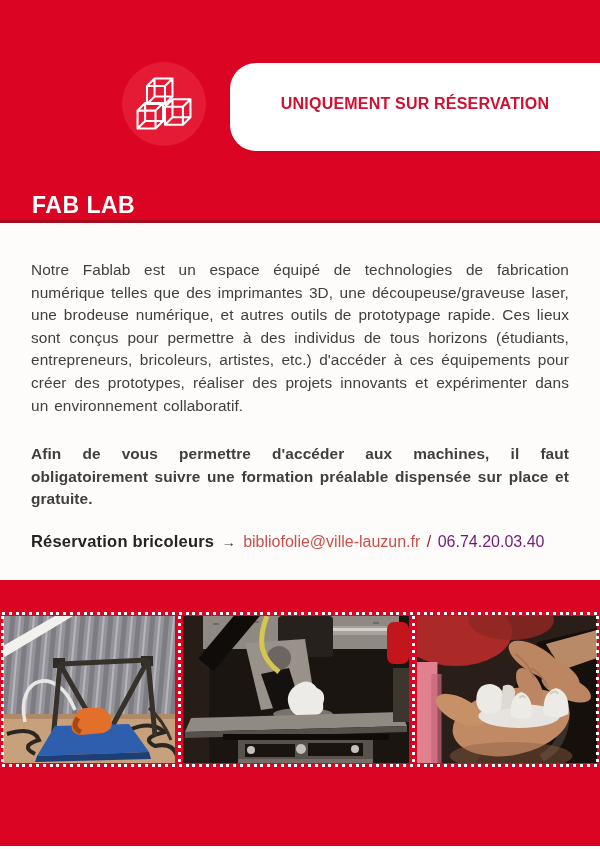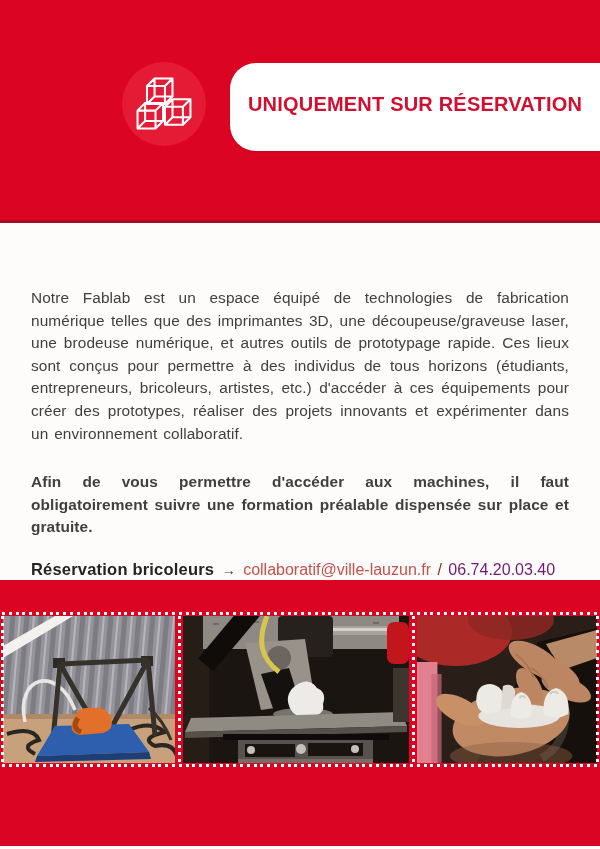--- a/index.html
+++ b/index.html
@@ -21,30 +21,30 @@
     display:flex; align-items:center; justify-content:center;
   }
   .badge svg { width:62px; height:68px; }
   .banner {
     position:absolute; left:230px; right:0; top:63px; height:88px;
     background:#ffffff; border-radius:26px 0 0 26px;
     display:flex; align-items:center; justify-content:center;
     box-shadow:0 1px 2px rgba(120,0,15,.25);
   }
   .banner span {
-    color:#d11031; font-weight:bold; font-size:20px; letter-spacing:.2px;
+    color:#d11031; font-weight:bold; font-size:16px; letter-spacing:.2px;
     transform:translateY(-3px);
   }
   .page-title {
     position:absolute; left:32px; top:192px;
     color:#ffffff; font-size:23px; font-weight:bold; letter-spacing:.5px;
   }
 
   
-  .content { padding:64px 31px 0 31px; height:357px; }
+  .content { padding:36px 31px 0 31px; height:357px; }
   .content p.body-text {
     color:#403e3e; font-size:15.4px; line-height:22.6px;
     text-align:justify; letter-spacing:.1px; word-spacing:1.5px;
   }
   .content p.second { margin-top:26px;font-weight:bold; }
   .resa { margin-top:21px; font-size:16px; color:#2e2b2b; white-space:nowrap; }
   .resa strong { font-size:16.5px; letter-spacing:.2px; color:#262323; }
   .resa .arrow { font-size:14px; color:#3a3434; padding:0 3px; }
   .resa a.email { color:#c8504a; text-decoration:none; cursor:pointer; }
   .resa .slash { color:#8c2a26; padding:0 2px; }
@@ -92,29 +92,30 @@
         <path d="M14,36 h19 v-19 h-19 z M14,17 l8,-8 h19 l-8,8 M41,9 v19 l-8,8 M22,9 v19 M22,28 h19 M14,36 l8,-8"></path>
 
         <path d="M4,62 h19 v-19 h-19 z M4,43 l8,-8 h19 l-8,8 M31,35 v19 l-8,8 M12,35 v19 M12,54 h19 M4,62 l8,-8"></path>
 
         <path d="M33,58 h19 v-19 h-19 z M33,39 l8,-8 h19 l-8,8 M60,31 v19 l-8,8 M41,31 v19 M41,50 h19 M33,58 l8,-8"></path>
       </svg>
     </div>
     <div class="banner">
       <span>UNIQUEMENT SUR RÉSERVATION</span>
     </div>
+    <h1 class="page-title">FAB LAB</h1>
   </header>
 
   <main class="content">
     <p class="body-text">Notre Fablab est un espace équipé de technologies de fabrication numérique telles que des imprimantes 3D, une découpeuse/graveuse laser, une brodeuse numérique, et autres outils de prototypage rapide. Ces lieux sont conçus pour permettre à des individus de tous horizons (étudiants, entrepreneurs, bricoleurs, artistes, etc.) d'accéder à ces équipements pour créer des prototypes, réaliser des projets innovants et expérimenter dans un environnement collaboratif.</p>
     <p class="body-text second">Afin de vous permettre d'accéder aux machines, il faut obligatoirement suivre une formation préalable dispensée sur place et gratuite.</p>
     <p class="resa">
       <strong>Réservation bricoleurs</strong>
       <span class="arrow">→</span>
-      <a class="email">collaboratif@ville-lauzun.fr</a>
+      <a class="email">bibliofolie@ville-lauzun.fr</a>
       <span class="slash">/</span>
       <span class="phone">06.74.20.03.40</span>
     </p>
   </main>
 
   <section>
     <div class="red-band"></div>
 
     <div class="photo-strip">
       <div class="dots-h top"></div>

